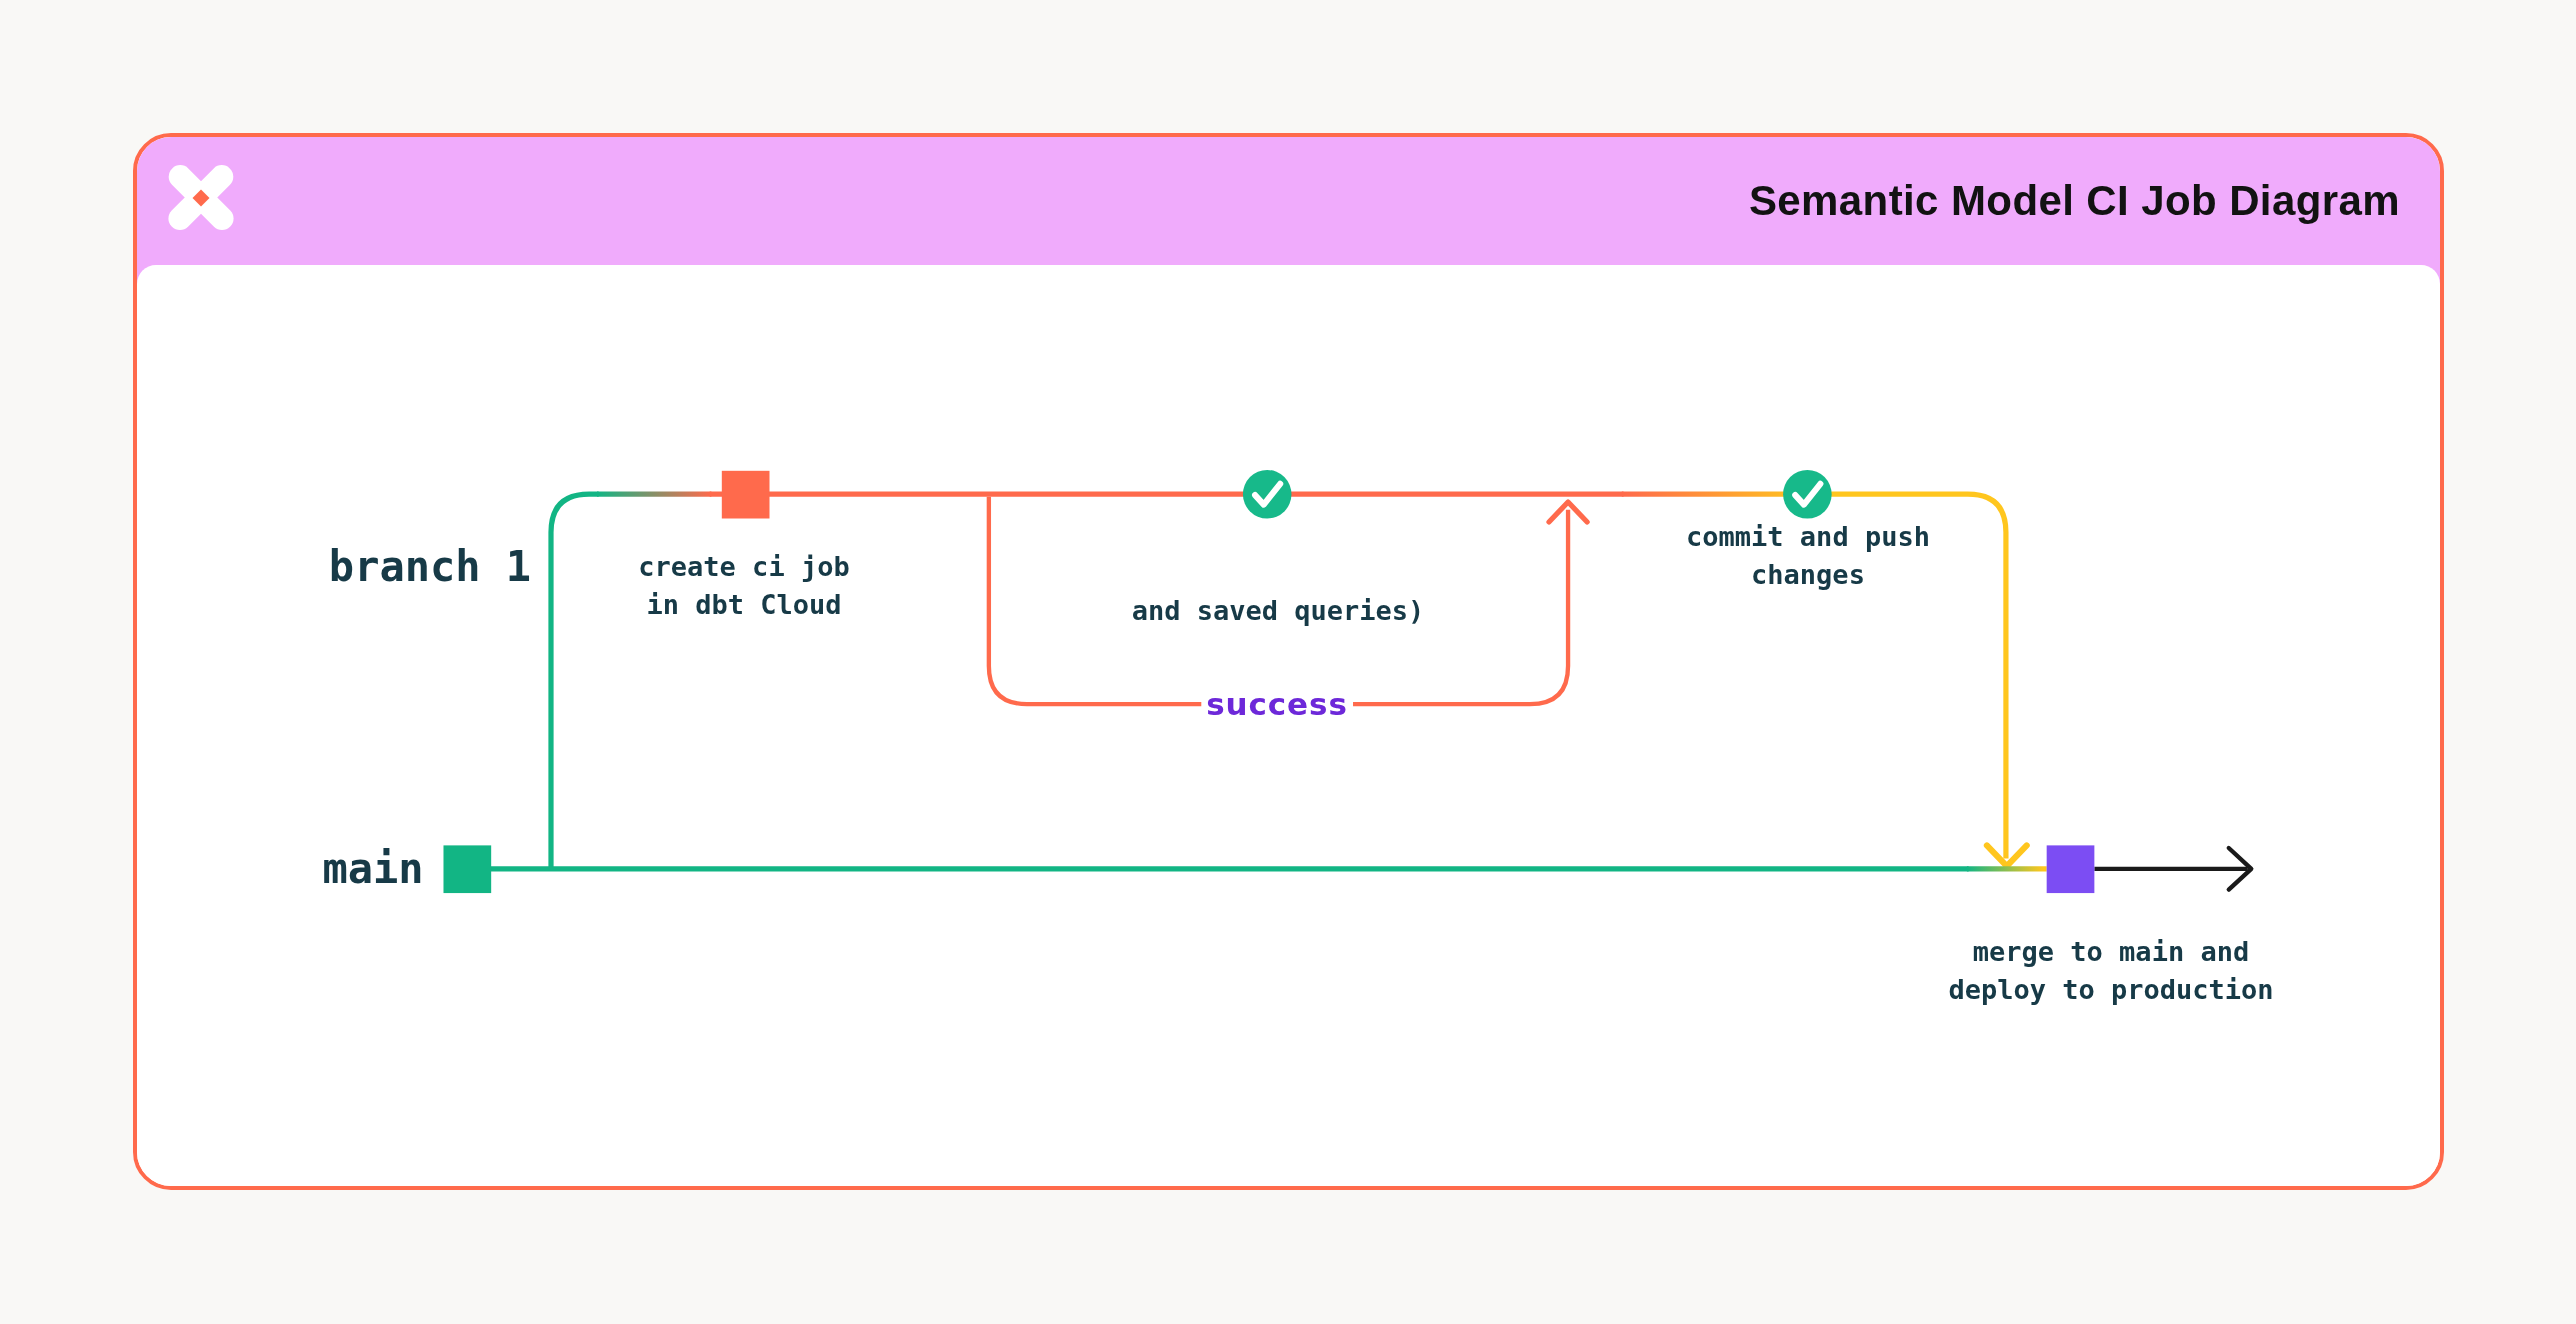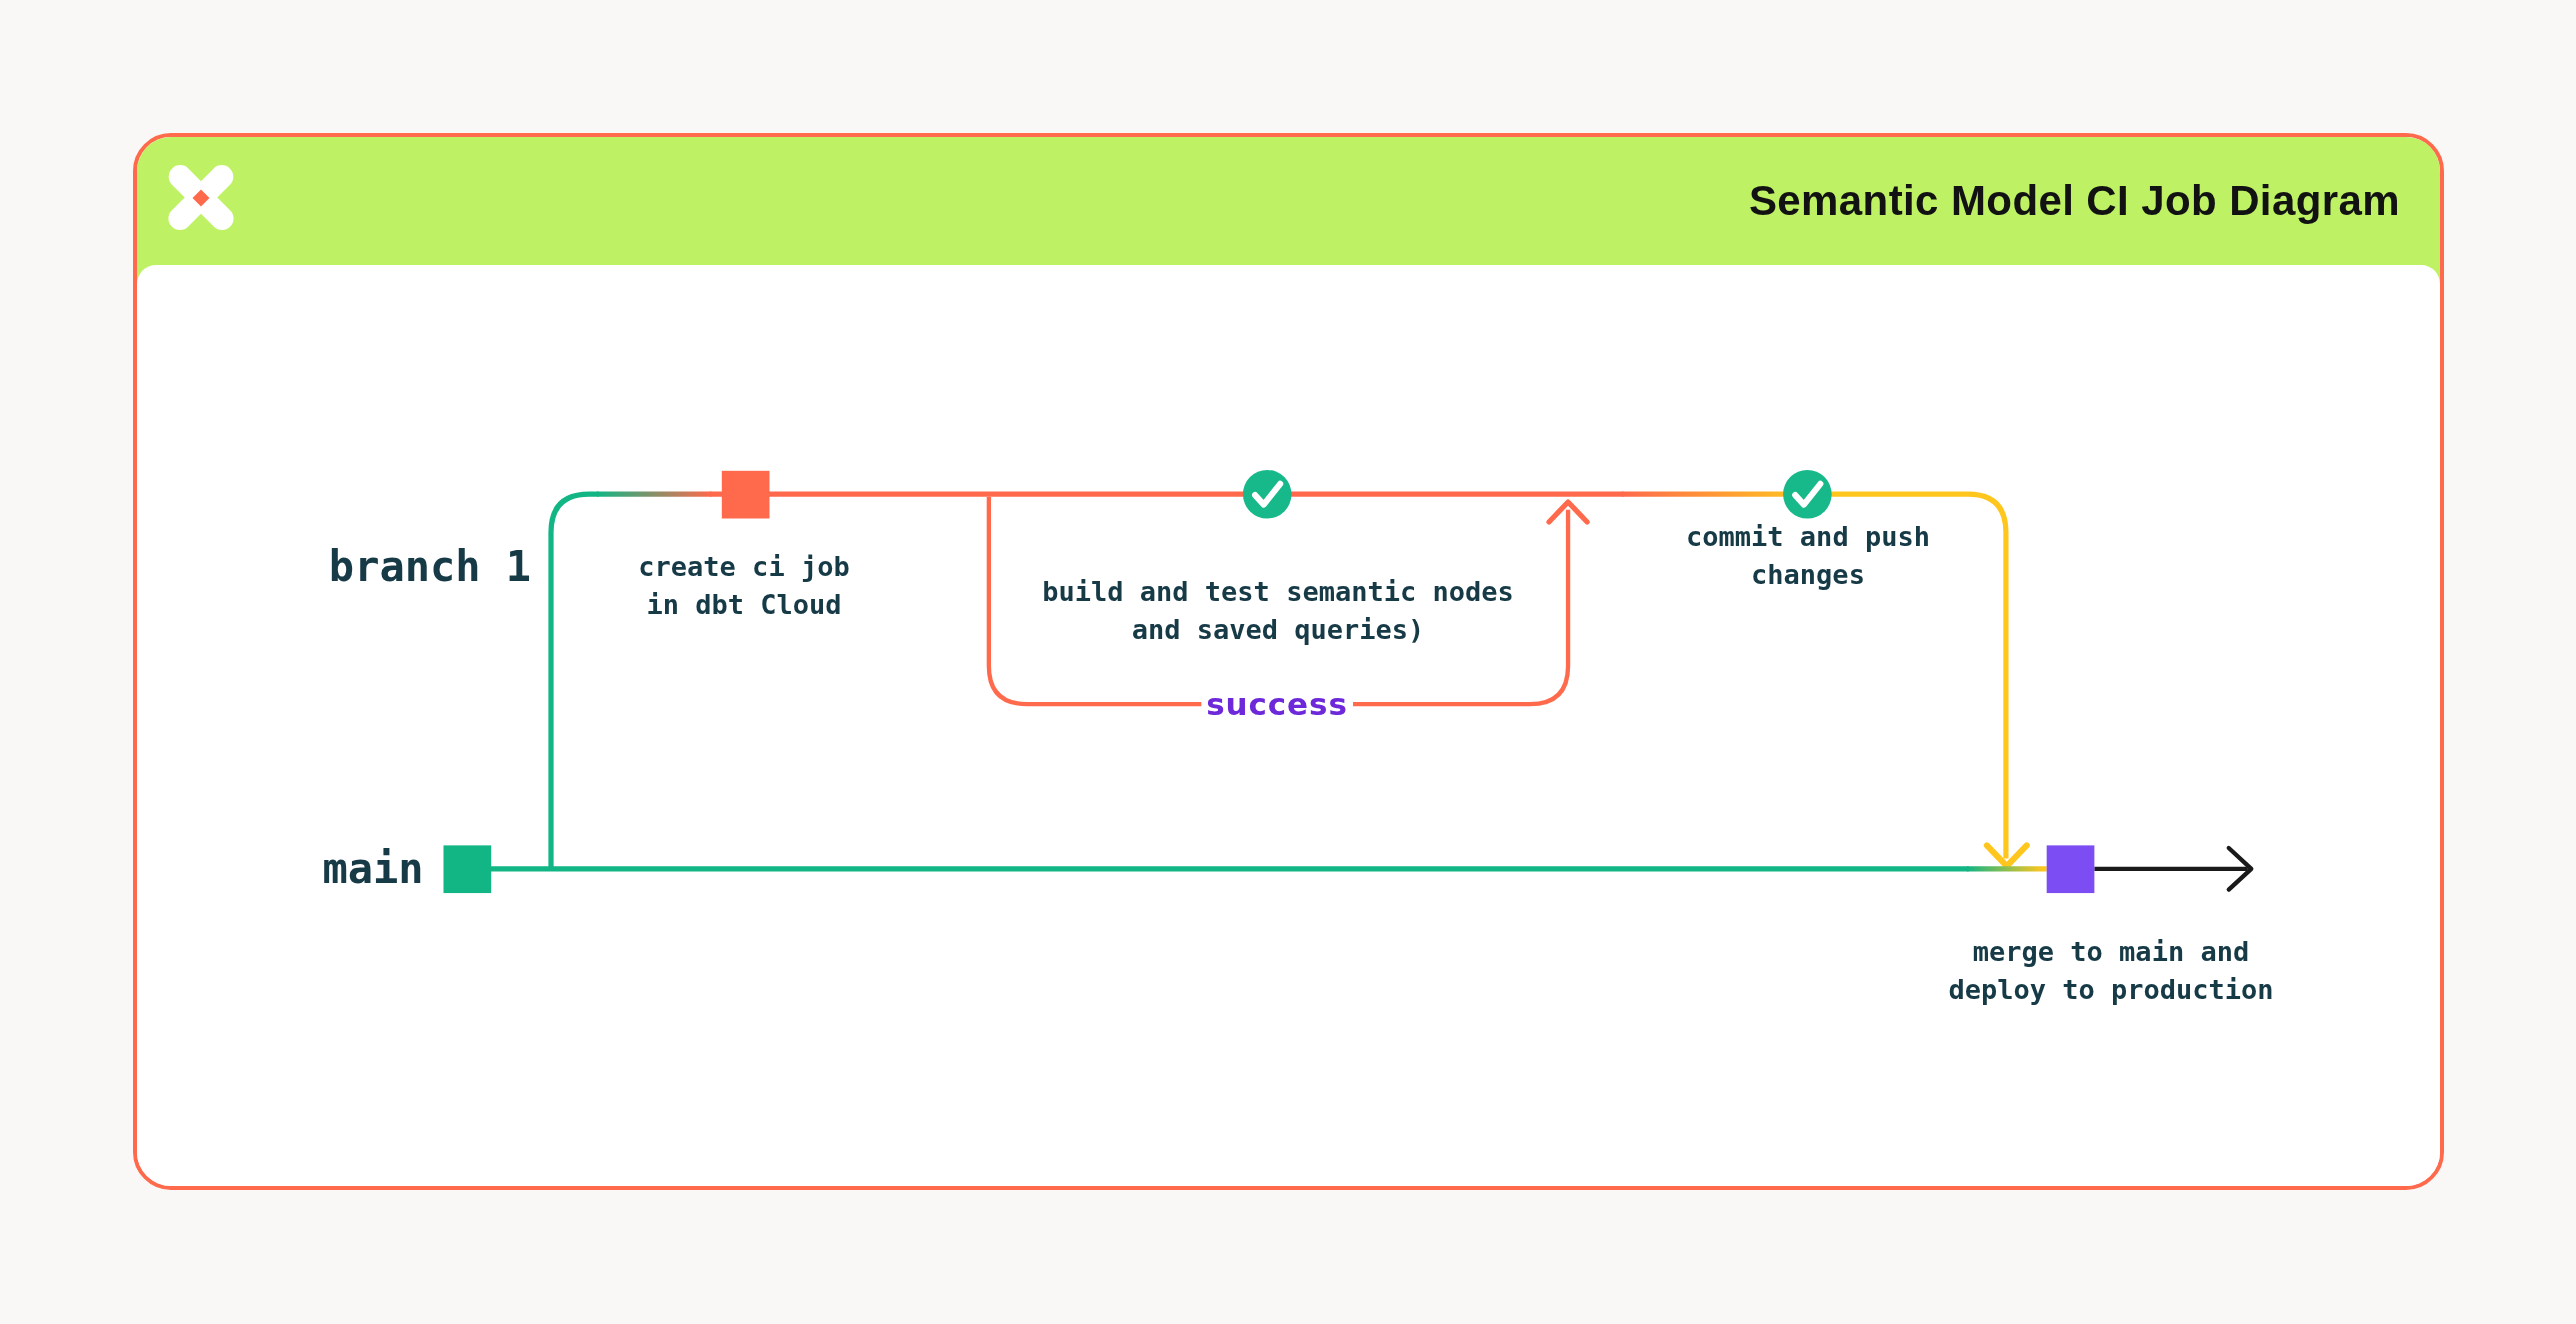--- a/index.html
+++ b/index.html
@@ -15,21 +15,21 @@
     position: absolute; left: 133px; top: 133px;
     width: 2311px; height: 1057px;
     box-sizing: border-box;
     background: #FFFFFF;
     border: 4.3px solid #FF6A4C;
     border-radius: 38px;
     overflow: hidden;
   }
   .card-header {
     position: absolute; left: 0; right: 0; top: 0; height: 147px;
-    background: #bef264;
+    background: #f0abfc;
   }
   .card-body {
     position: absolute; left: 0; right: 0; top: 128px; bottom: 0;
     background: #FFFFFF;
     border-radius: 19px 19px 0 0;
   }
   .card-title {
     position: absolute; right: 40px; top: 0; height: 128px;
     display: flex; align-items: center;
     font-size: 42px; font-weight: bold; color: #121212;
@@ -137,21 +137,20 @@
   <div class="label ref-label" style="left:430px; top:566px;">branch 1</div>
 
   <div class="label ref-label" style="left:373px; top:868px;">main</div>
 
   <div class="label step-label" style="left:744px; top:586px;">
     <span>create ci job</span>
     <span>in dbt Cloud</span>
   </div>
 
   <div class="label step-label" style="left:1278px; top:611px;">
-    <span>build and test semantic nodes</span>
     <span>and saved queries)</span>
   </div>
 
   <div class="label step-label" style="left:1808px; top:556px;text-align:center;">
     <span>commit and push</span>
     <span>changes</span>
   </div>
 
   <div class="label step-label" style="left:2111px; top:955px;margin-top:16px;">
     <span>merge to main and</span>

